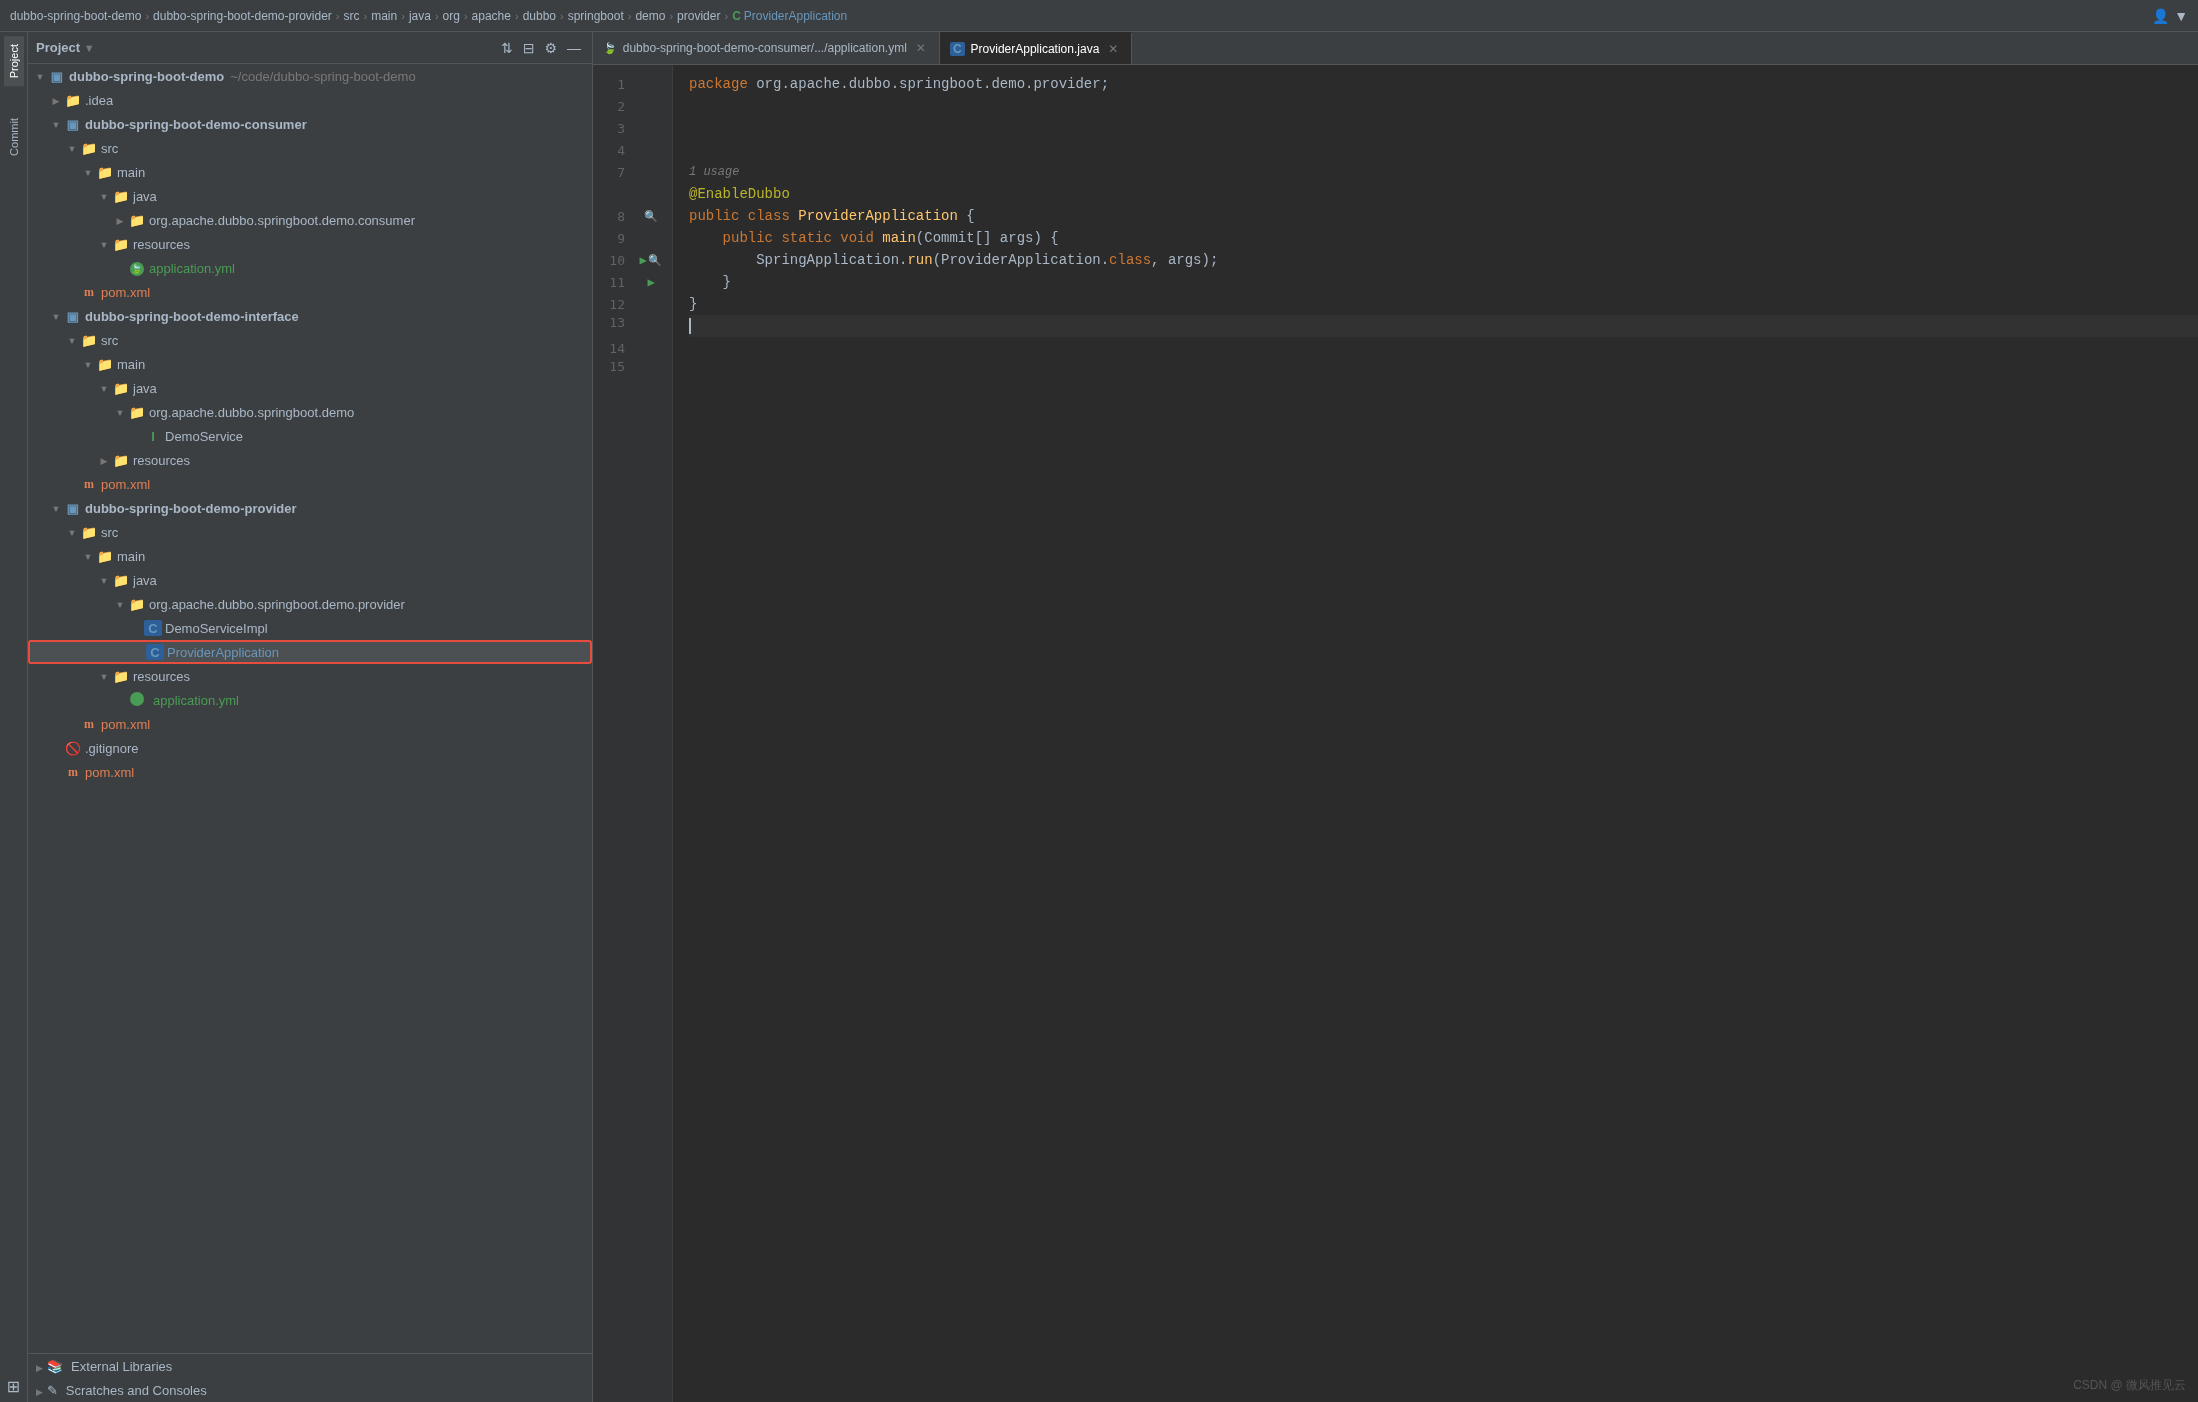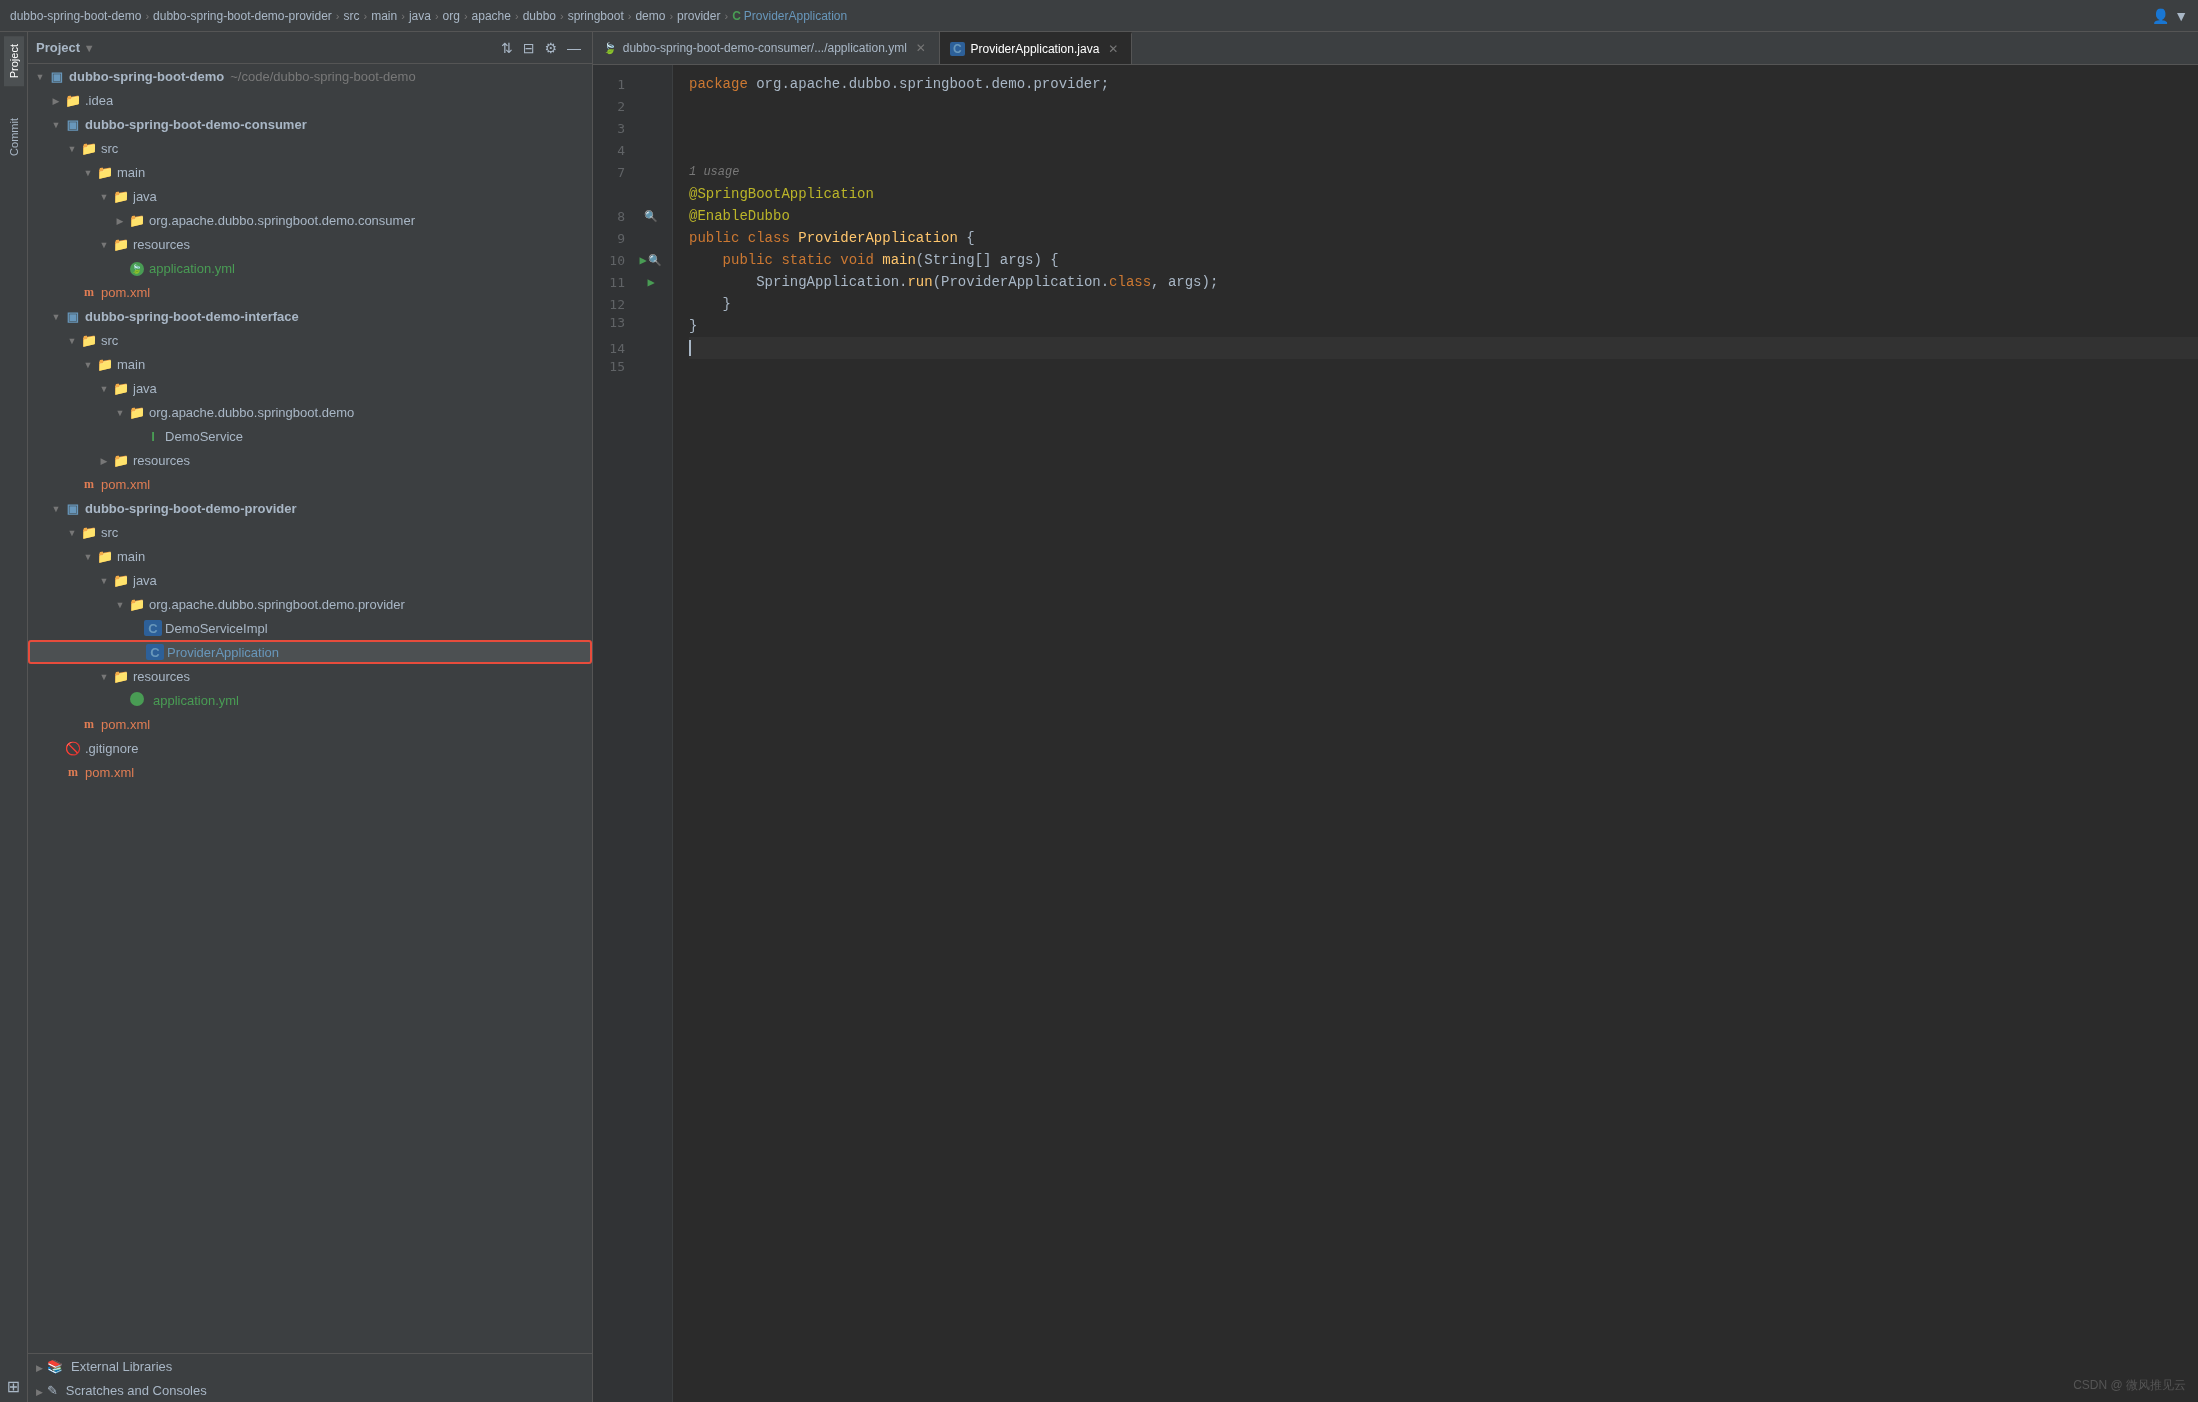--- a/index.html
+++ b/index.html
@@ -666,34 +666,31 @@
 
           <div class="code-line">&nbsp;</div>
 
 
           <div class="code-line">&nbsp;</div>
 
           <div class="code-line">
             <span class="usage-hint">1 usage</span>
           </div>
 
-          <div class="code-line">
-            <span class="annotation">@SpringBootApplication</span>
-          </div>
 
           <div class="code-line">
             <span class="annotation">@EnableDubbo</span>
           </div>
 
           <div class="code-line">
             <span class="kw">public </span><span class="kw">class </span><span class="class-name">ProviderApplication</span><span class="type"> {</span>
           </div>
 
           <div class="code-line">
-            <span class="type">    </span><span class="kw">public </span><span class="kw">static </span><span class="kw">void </span><span class="method">main</span><span class="type">(String[] args) {</span>
+            <span class="type">    </span><span class="kw">public </span><span class="kw">static </span><span class="kw">void </span><span class="method">main</span><span class="type">(Commit[] args) {</span>
           </div>
 
           <div class="code-line">
             <span class="type">        SpringApplication.</span><span class="method">run</span><span class="type">(ProviderApplication.</span><span class="kw">class</span><span class="type">, args);</span>
           </div>
 
           <div class="code-line">
             <span class="type">    }</span>
           </div>
 

